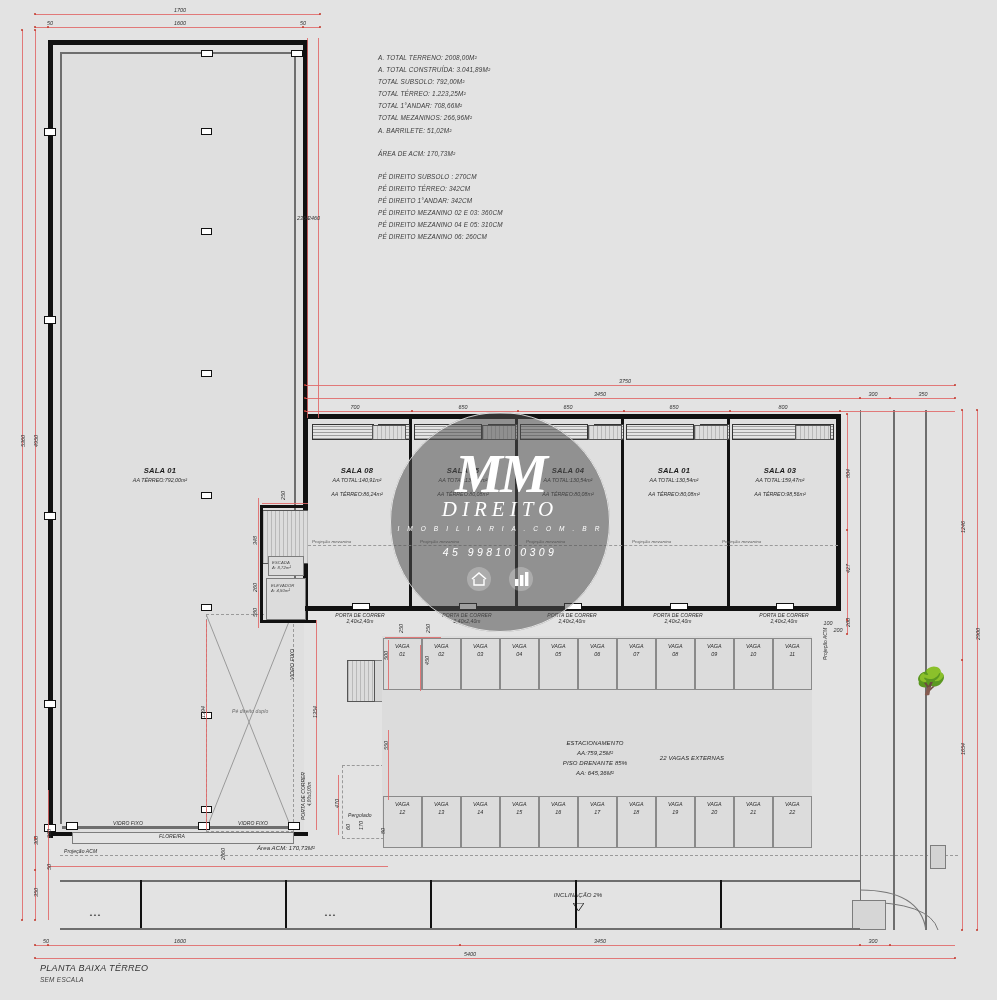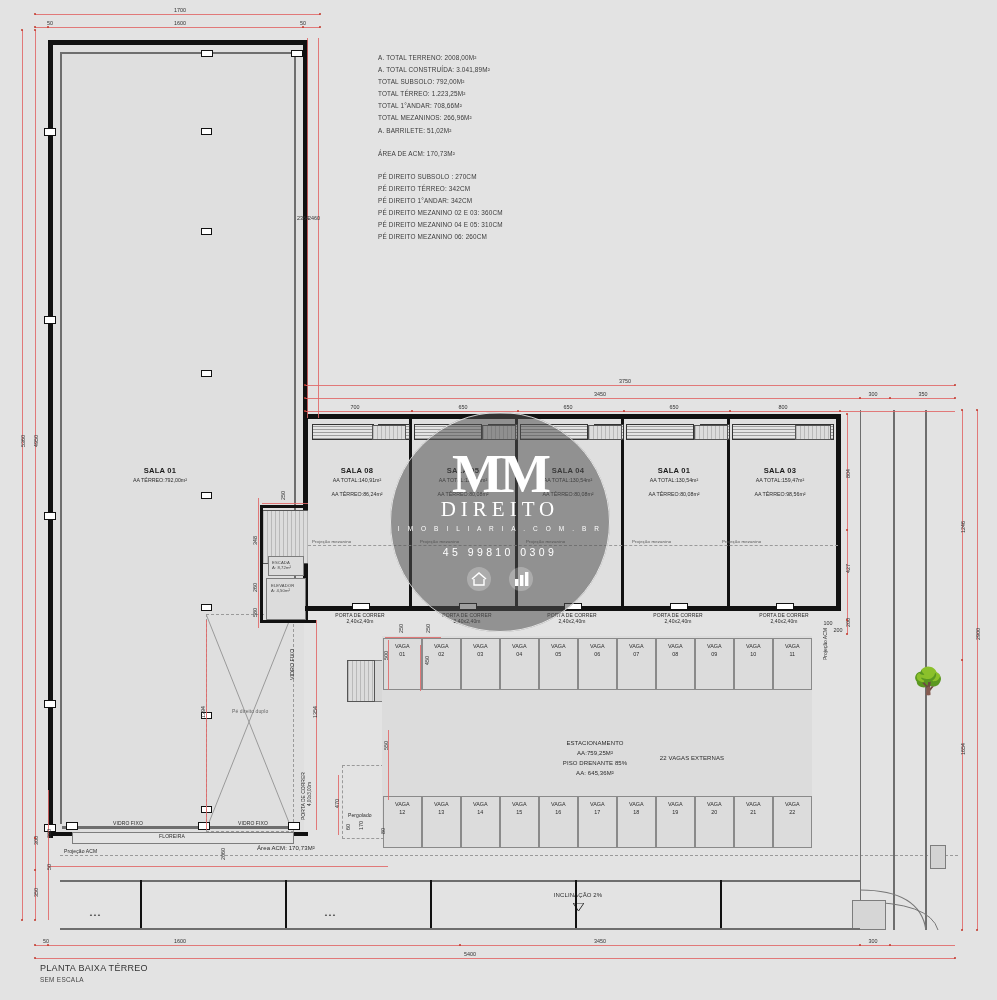--- a/index.html
+++ b/index.html
@@ -5,21 +5,21 @@
 <style>
   html,body{margin:0;padding:0;}
   body{
     width:997px;height:1000px;
     background:#e3e3e3;
     font-family:"Liberation Sans", sans-serif;
     color:#222;
     position:relative;
     overflow:hidden;
   }
-  #sheet{position:absolute;inset:0;}
+  #sheet{position:absolute;inset:0;font-style:italic;}
 
   
   .abs{position:absolute;}
   .txt{position:absolute;font-size:6.2px;letter-spacing:.1px;color:#2a2a2a;white-space:nowrap;line-height:1.25;}
   .txt.c{text-align:center;transform:translateX(-50%);}
   .vtxt{position:absolute;font-size:5.4px;color:#2a2a2a;white-space:nowrap;
         transform-origin:0 0;transform:rotate(-90deg);}
   .dim{position:absolute;background:#e06666;height:1px;opacity:.85;}
   .dimv{position:absolute;background:#e06666;width:1px;opacity:.85;}
   .dimlbl{position:absolute;font-size:5.4px;color:#333;white-space:nowrap;transform:translateX(-50%);}

